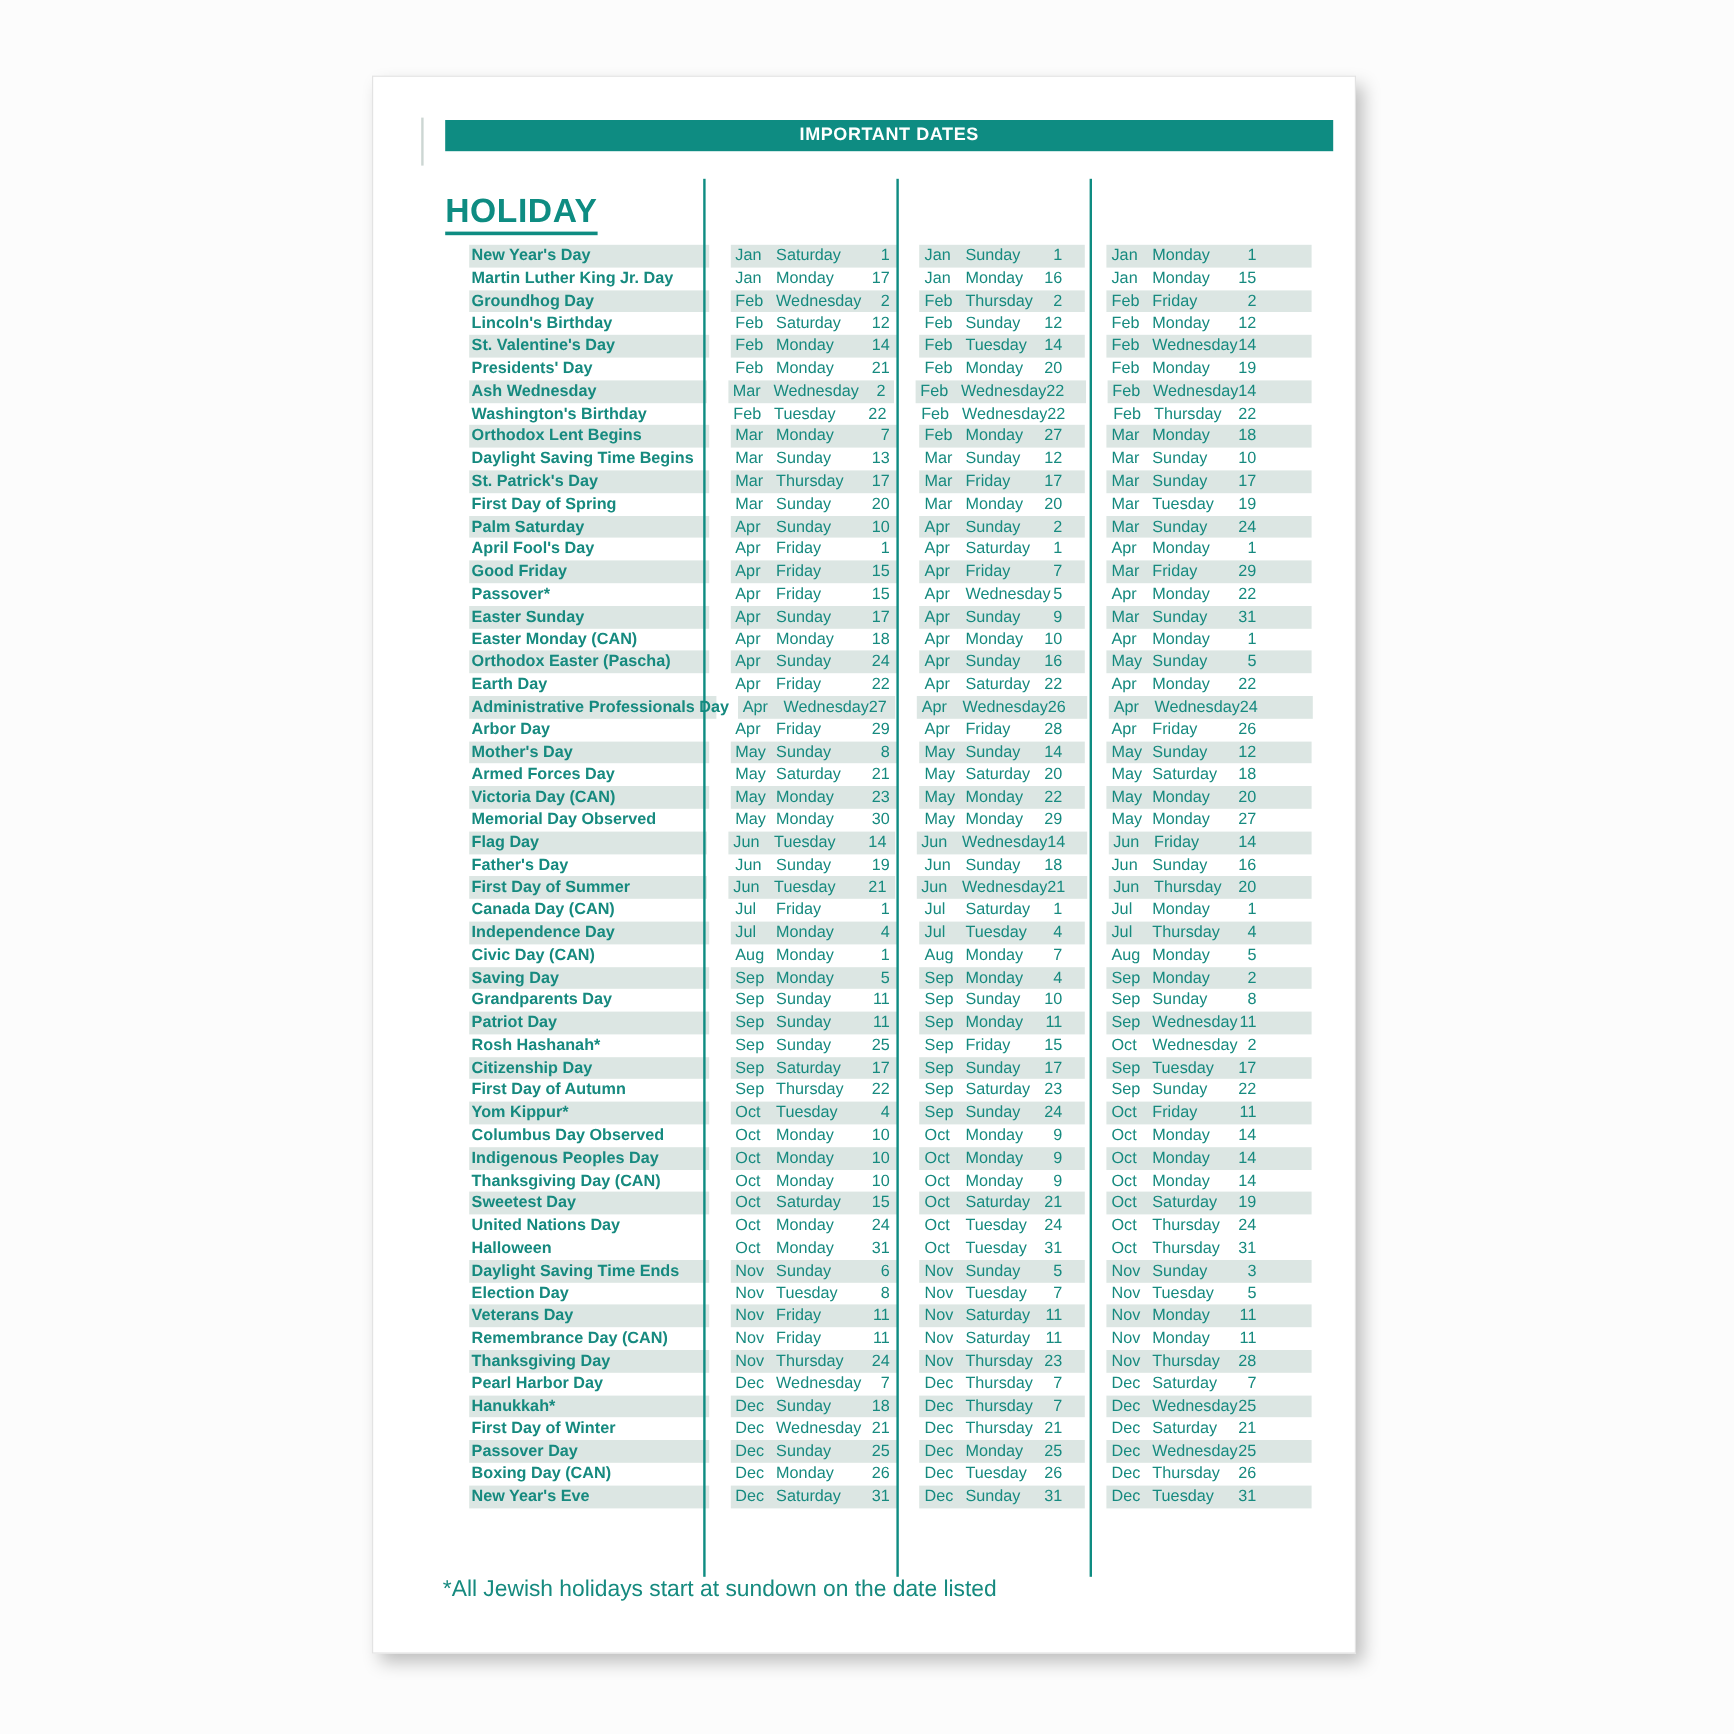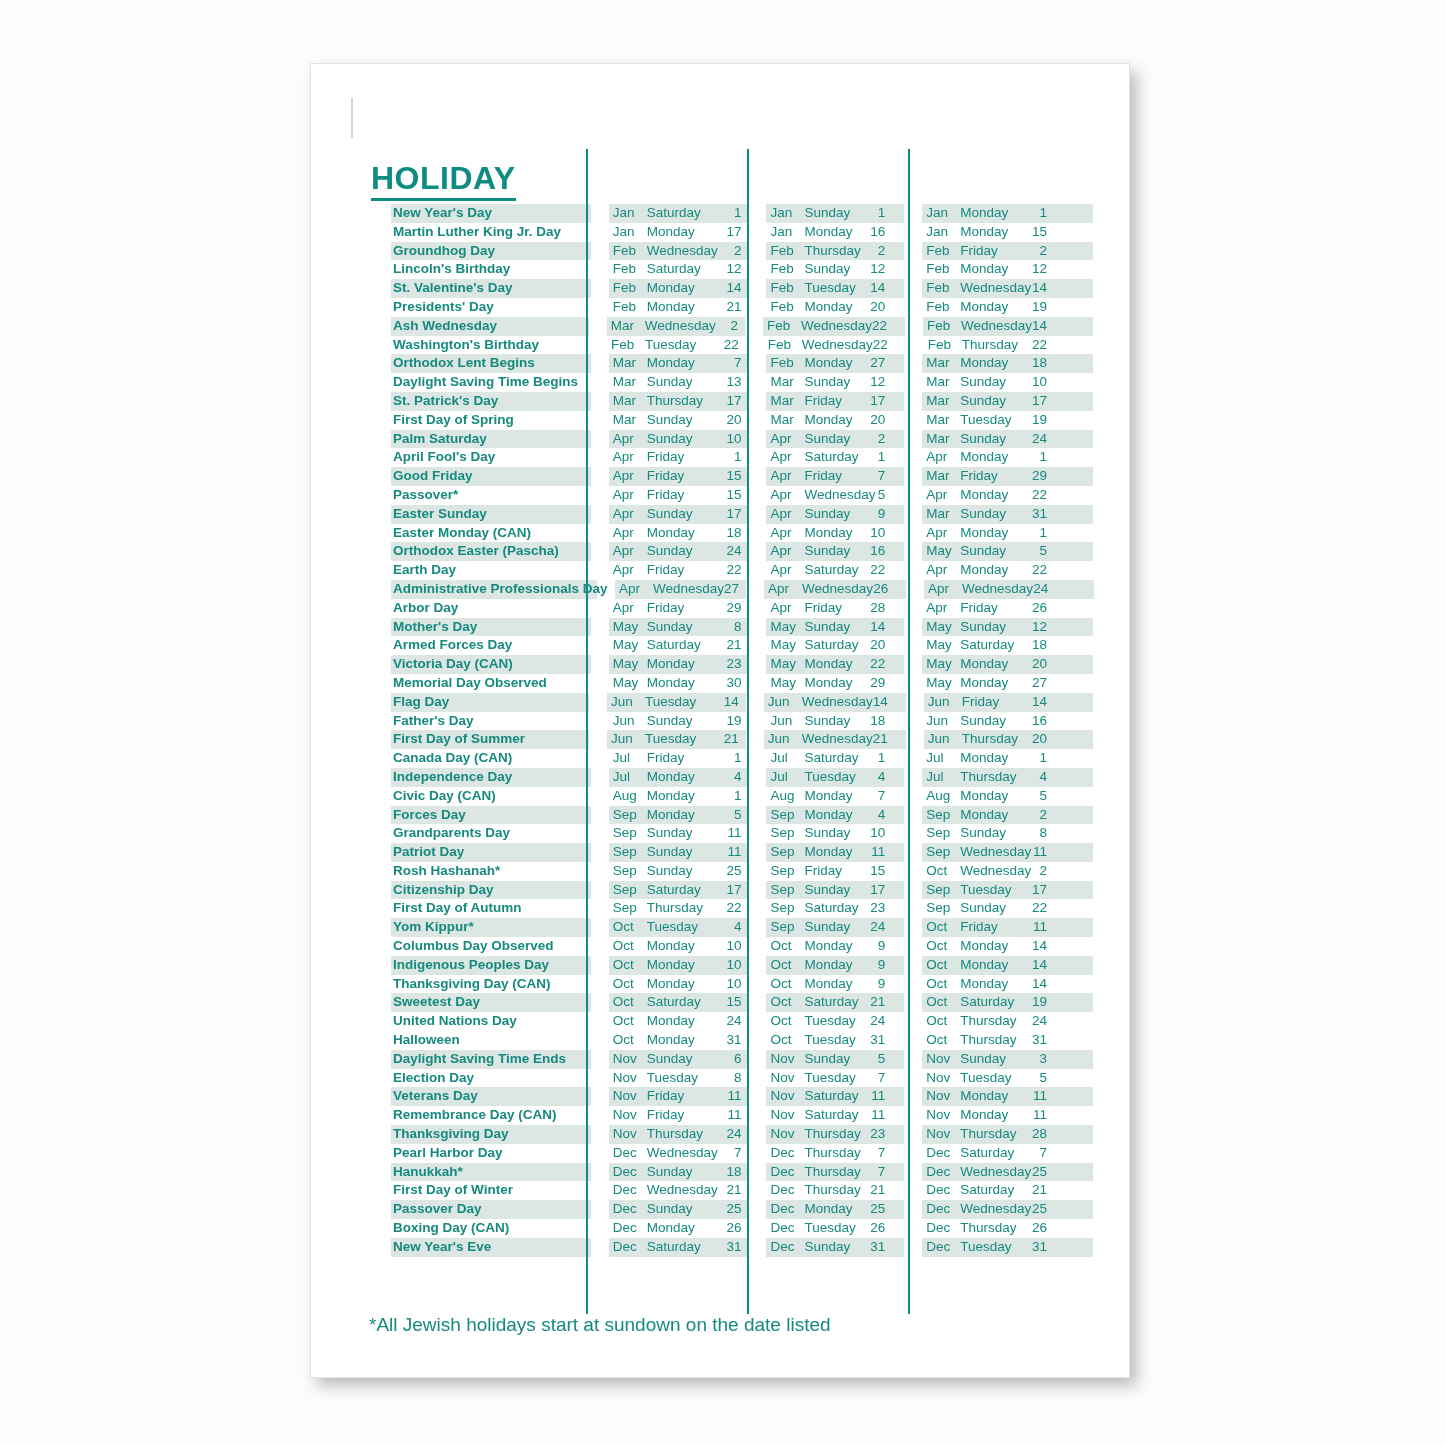--- a/index.html
+++ b/index.html
@@ -27,21 +27,21 @@
     position: absolute; left: 60px; top: 36px;
     width: 740px; height: 26px;
     background: var(--accent, #0e8c82);
     color: #ffffff;
     font-weight: bold; font-size: 15px; line-height: 26px;
     text-align: center; letter-spacing: 0.5px;
   }
   .title {
     position: absolute; left: 60px; top: 96px;
     margin: 0;
-    font-size: 32px; font-weight: bold;
+    font-size: 28px; font-weight: bold;
     color: var(--accent, #0e8c82);
     letter-spacing: 0.5px;
     border-bottom: 3px solid var(--accent, #0e8c82);
     padding-bottom: 1px;
     white-space: nowrap;
   }
   .table {
     position: absolute; left: 60px; top: 140px;
     width: 722px;
   }
@@ -86,20 +86,23 @@
     position: absolute; left: 58px; top: 1250px;
     font-size: 19px;
     color: var(--text, #168a7f);
   }
 </style>
 </head>
 <body>
 
 <div class="page">
   <div class="reg-tick"></div>
+  <div class="banner">
+    <span>IMPORTANT DATES</span>
+  </div>
   <h1 class="title">HOLIDAY</h1>
   <div class="table">
       <div class="row shaded">
         <div class="cell-name">New Year's Day</div>
         <div class="datecol c0">
           <span class="mon">Jan</span>
           <span class="wday">Saturday</span>
           <span class="dnum">1</span>
         </div>
         <div class="datecol c1">
@@ -665,21 +668,21 @@
           <span class="wday">Monday</span>
           <span class="dnum">7</span>
         </div>
         <div class="datecol c2">
           <span class="mon">Aug</span>
           <span class="wday">Monday</span>
           <span class="dnum">5</span>
         </div>
       </div>
       <div class="row shaded">
-        <div class="cell-name">Forces Day</div>
+        <div class="cell-name">Saving Day</div>
         <div class="datecol c0">
           <span class="mon">Sep</span>
           <span class="wday">Monday</span>
           <span class="dnum">5</span>
         </div>
         <div class="datecol c1">
           <span class="mon">Sep</span>
           <span class="wday">Monday</span>
           <span class="dnum">4</span>
         </div>

